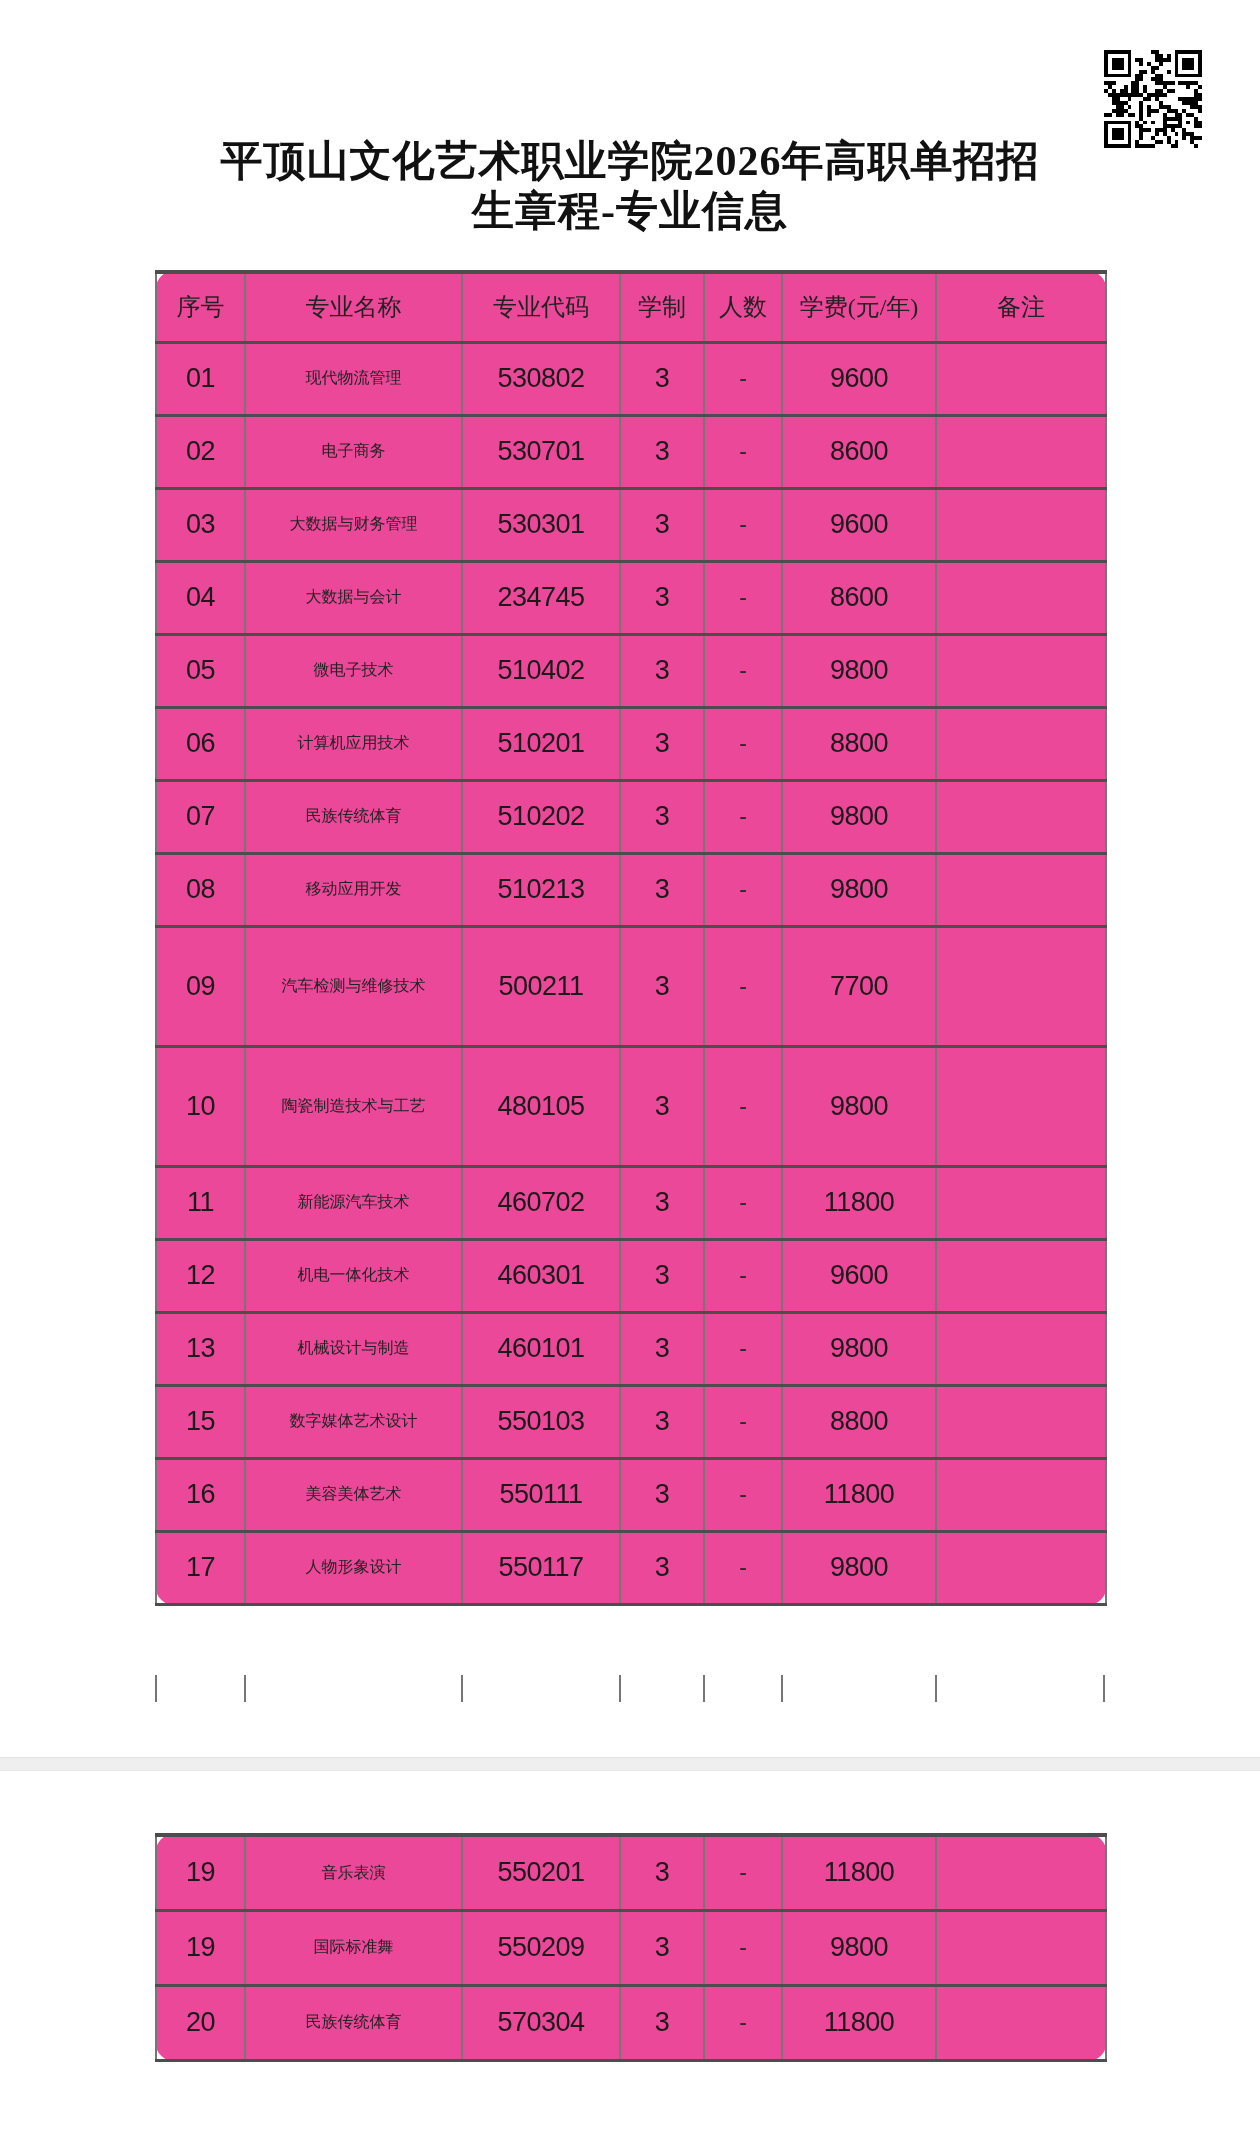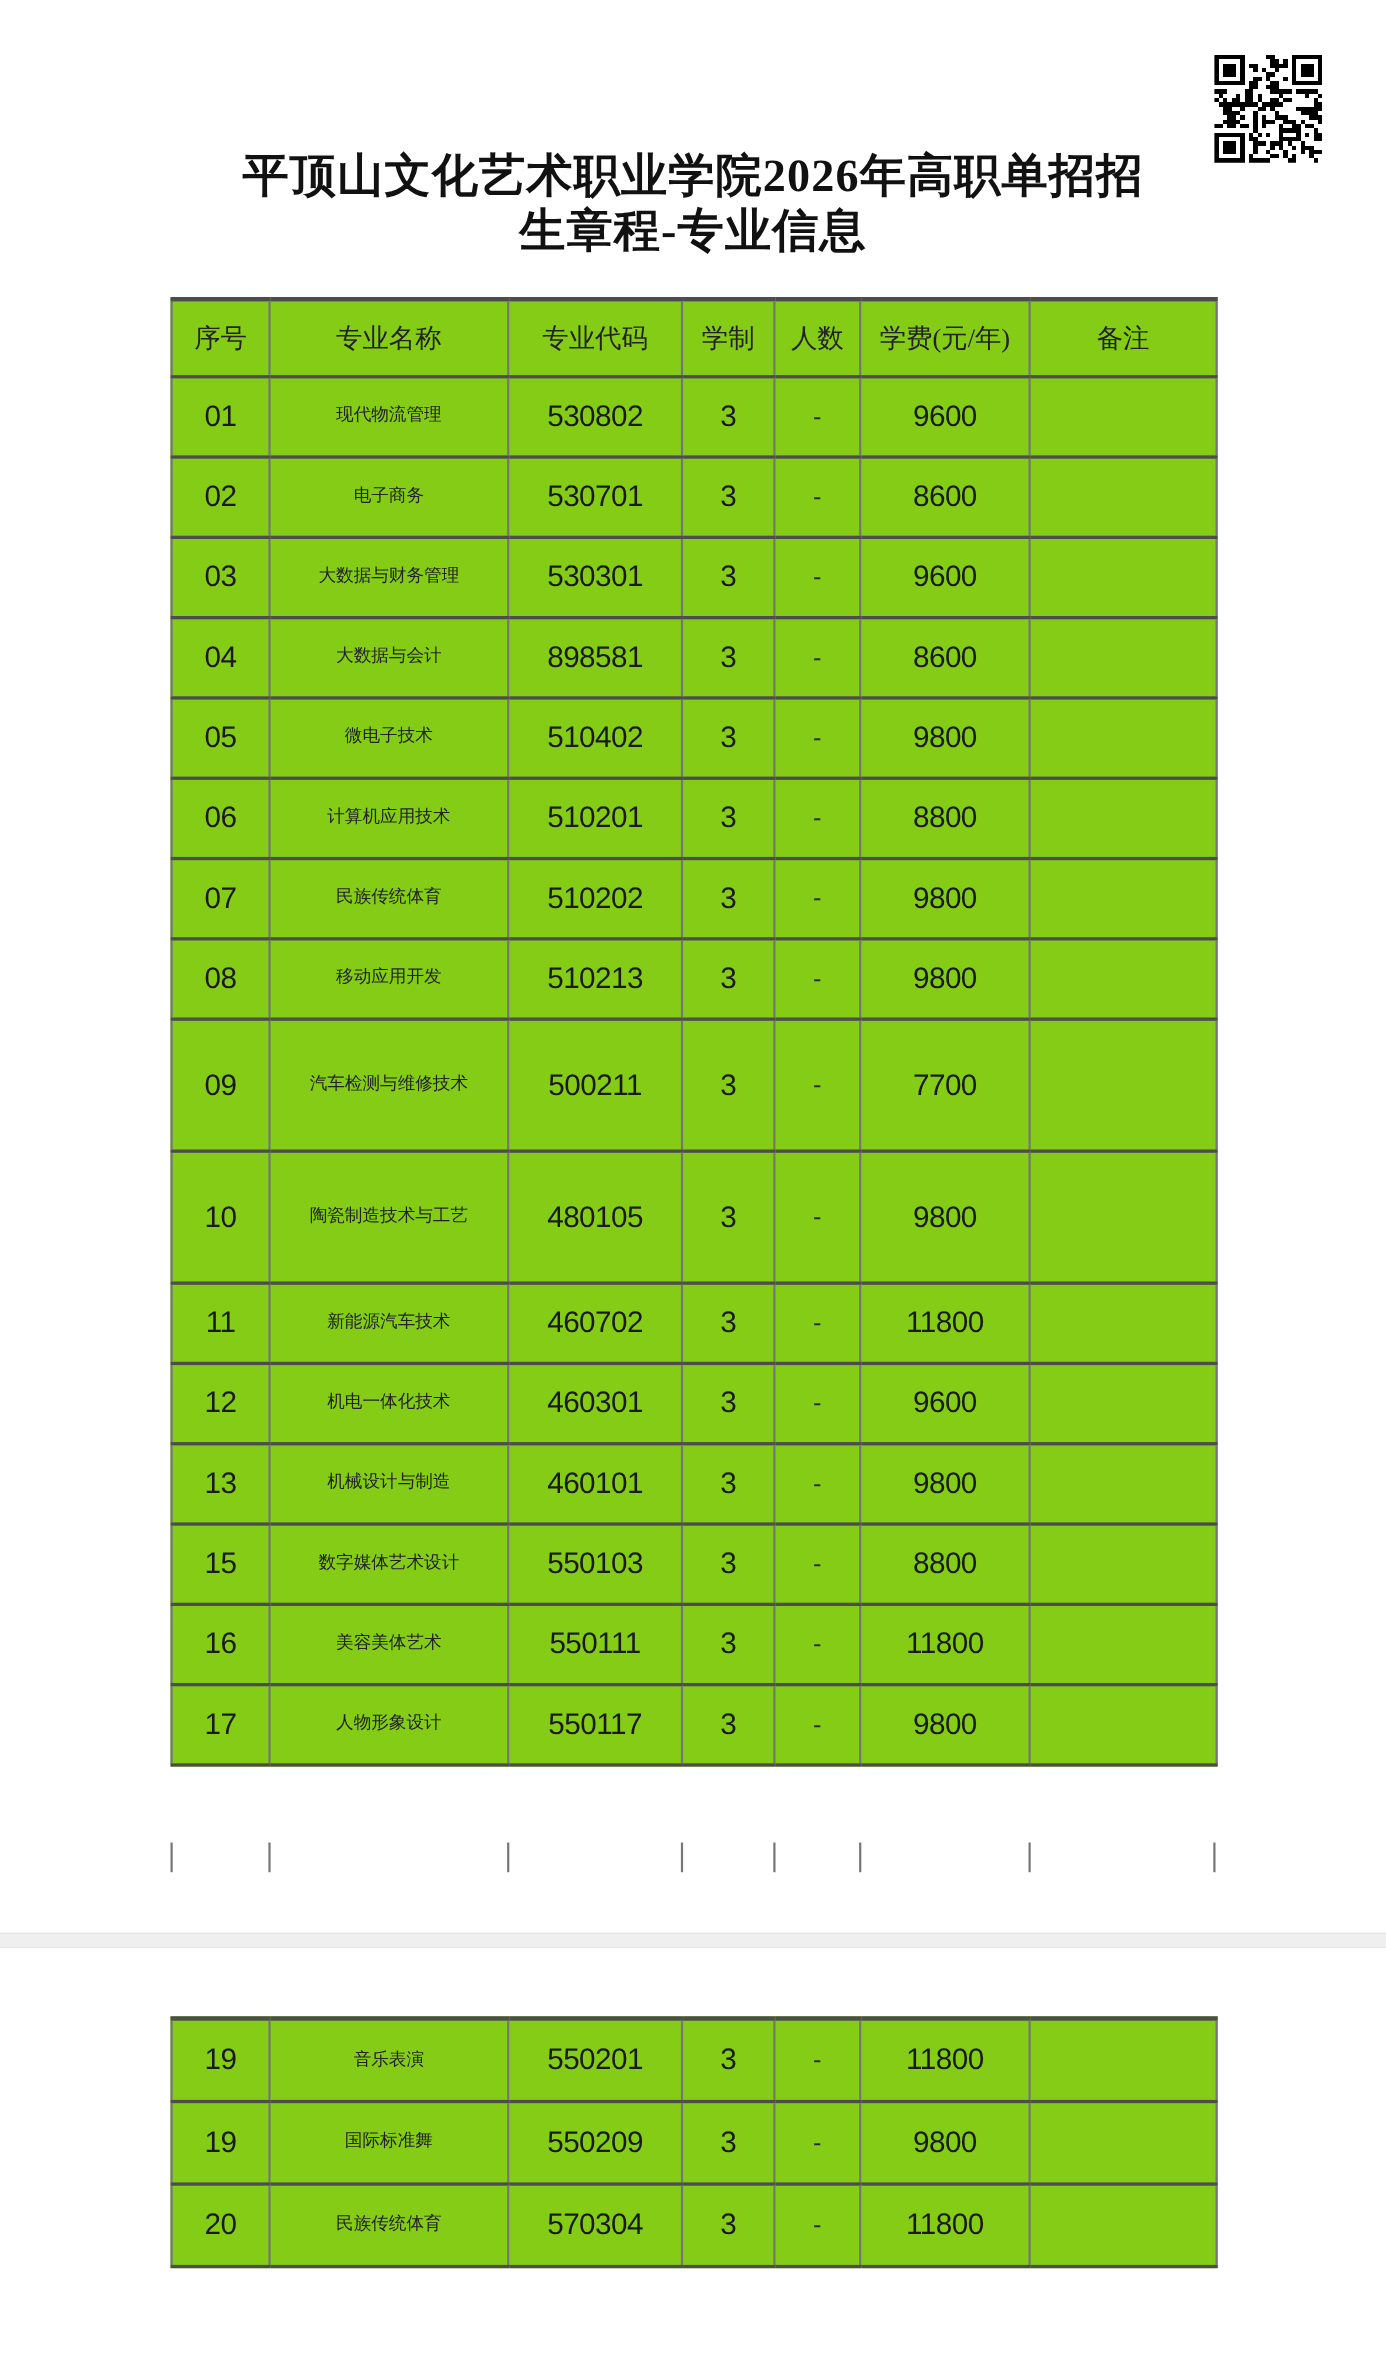--- a/index.html
+++ b/index.html
@@ -24,21 +24,22 @@
     font-weight:700;
     font-size:42px;line-height:50px;
     color:#111111;
     letter-spacing:1px;
   }
   
   table.majors{
     border-collapse:collapse;
     table-layout:fixed;
     width:950px;
-    background:#84cc16;
+    background:#ec4899;
+    border-radius:21px;
   }
   table.majors td, table.majors th{
     border-top:3px solid #4d4d4d;
     border-bottom:3px solid #4d4d4d;
     border-left:2px solid #767676;
     border-right:2px solid #767676;
     text-align:center;
     vertical-align:middle;
     padding:0 5px;
     overflow:hidden;
@@ -351,21 +352,21 @@
           <td class="cjk">大数据与财务管理</td>
           <td class="num">530301</td>
           <td class="num">3</td>
           <td class="dash">-</td>
           <td class="num">9600</td>
           <td class="cjk"></td>
         </tr>
         <tr class="row">
           <td class="num">04</td>
           <td class="cjk">大数据与会计</td>
-          <td class="num">898581</td>
+          <td class="num">234745</td>
           <td class="num">3</td>
           <td class="dash">-</td>
           <td class="num">8600</td>
           <td class="cjk"></td>
         </tr>
         <tr class="row">
           <td class="num">05</td>
           <td class="cjk">微电子技术</td>
           <td class="num">510402</td>
           <td class="num">3</td>

